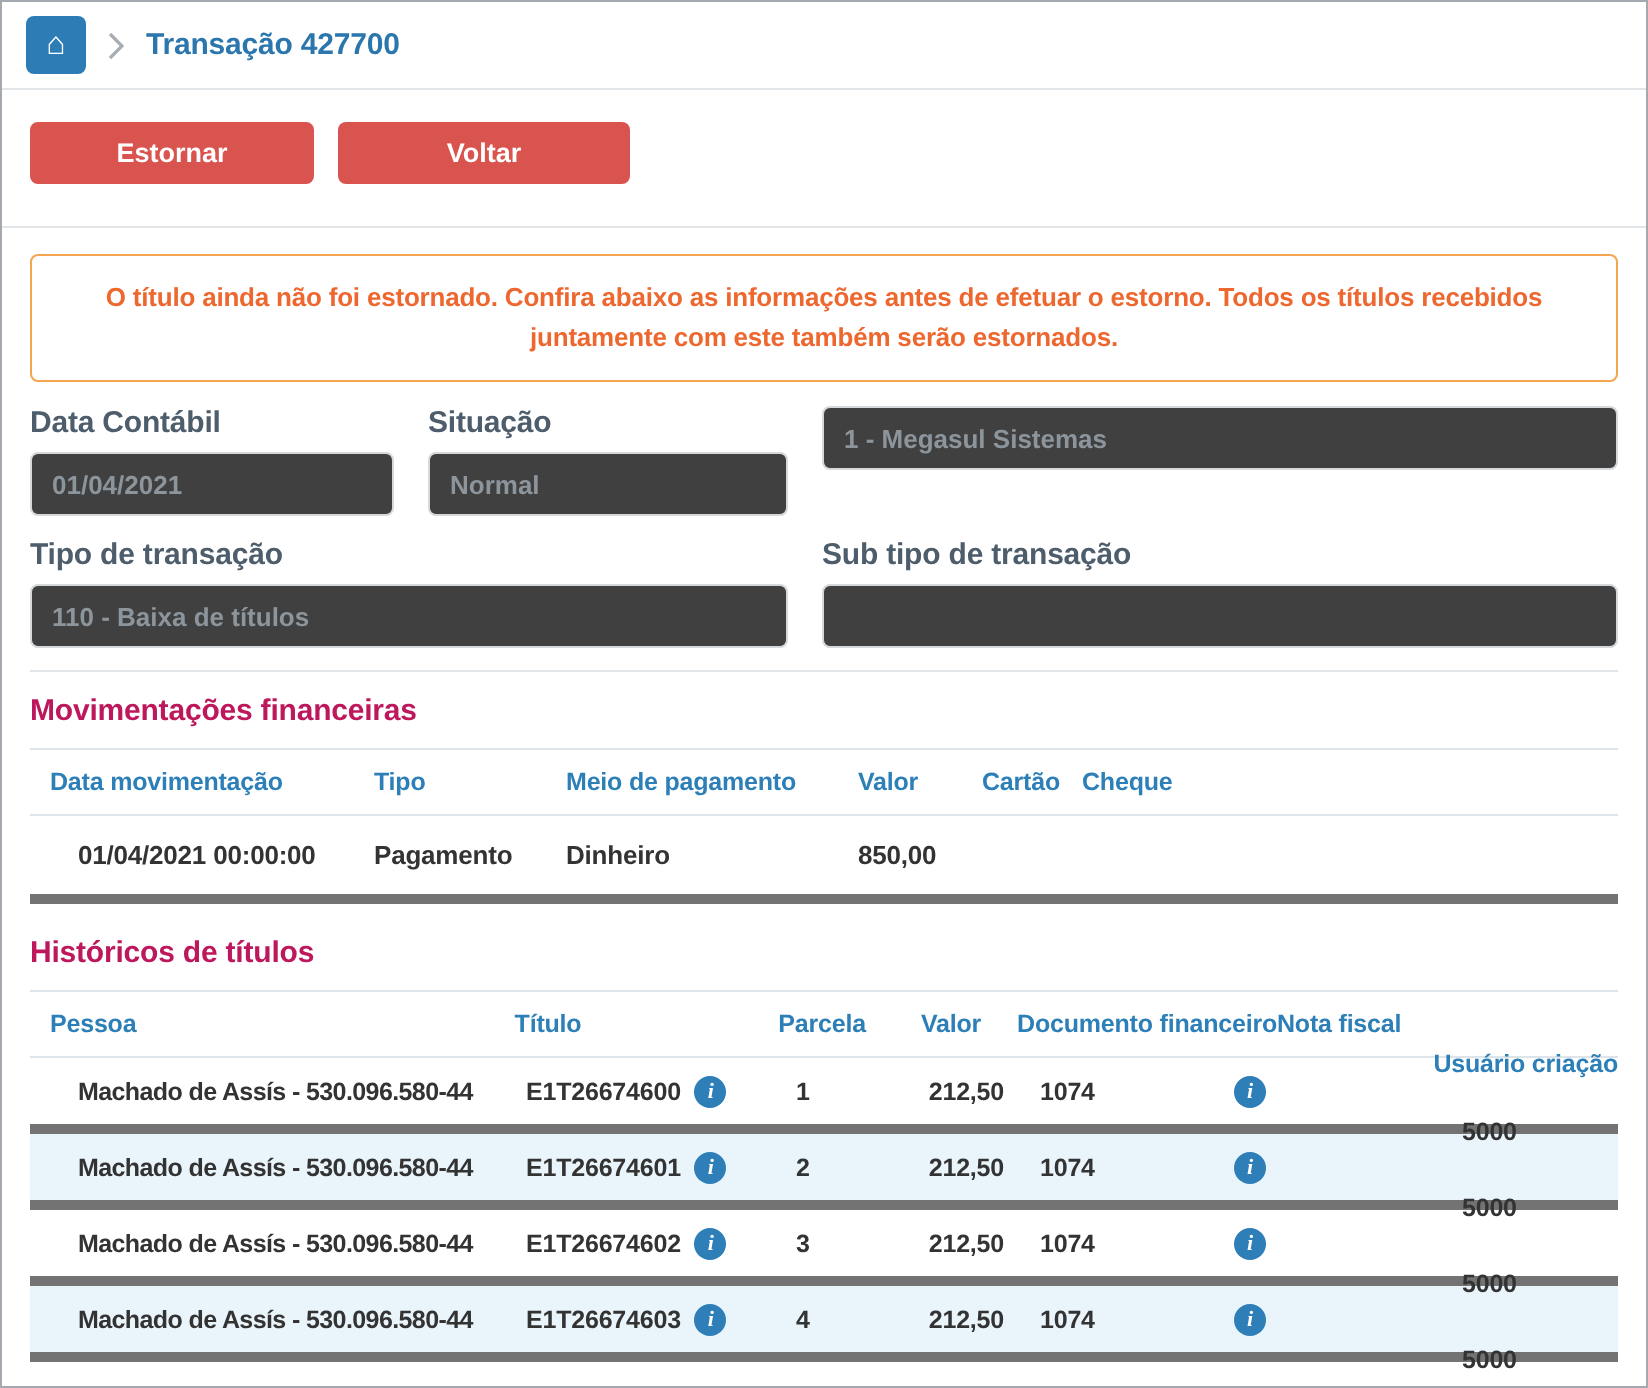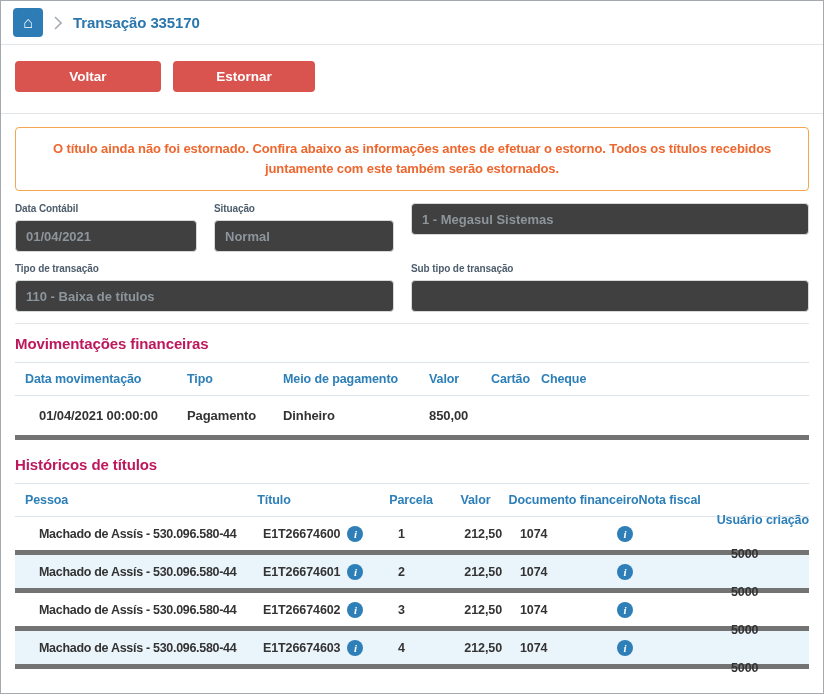--- a/index.html
+++ b/index.html
@@ -54,21 +54,21 @@
 
   
   .form { padding: 12px 14px 0; }
   .form-row { display: flex; gap: 17px; margin-bottom: 11px; }
   .f-data { width: 182px; }
   .f-sit  { width: 180px; }
   .f-emp  { flex: 1; }
   .f-tipo { width: 379px; }
   .f-sub  { flex: 1; }
   .field label {
-    display: block; font-size: 10px; font-weight: bold;
+    display: block; font-size: 15px; font-weight: bold;
     color: #4d5d6c; margin-bottom: 6px;
   }
   .field input {
     width: 100%; height: 32px;
     background: #404040; border: 1px solid #d5d9dc; border-radius: 4px;
     padding: 0 10px; font-family: inherit;
     font-size: 13px; font-weight: bold; color: #8d959c;
   }
   .section-divider { border-top: 1px solid #e3e6e8; margin-top: 3px; }
 
@@ -129,26 +129,26 @@
 
   <header class="breadcrumb-bar">
     <button class="home-btn">
       <span>⌂</span>
     </button>
     <span class="crumb-chevron">
       <svg width="8" height="14" viewBox="0 0 8 14">
           <polyline points="1,1 7,7 1,13" stroke="#a7adb3" fill="none" stroke-width="1.6"></polyline>
         </svg>
     </span>
-    <h1 class="crumb-title">Transação 335170</h1>
+    <h1 class="crumb-title">Transação 427700</h1>
   </header>
 
   <div class="toolbar">
+    <button class="btn-red btn-estornar">Estornar</button>
     <button class="btn-red btn-voltar">Voltar</button>
-    <button class="btn-red btn-estornar">Estornar</button>
   </div>
 
   <div class="warning-box">
     <p>O título ainda não foi estornado. Confira abaixo as informações antes de efetuar o estorno. Todos os títulos recebidos juntamente com este também serão estornados.</p>
   </div>
 
   <div class="form">
     <div class="form-row">
       <div class="field f-data">
         <label>Data Contábil</label>

